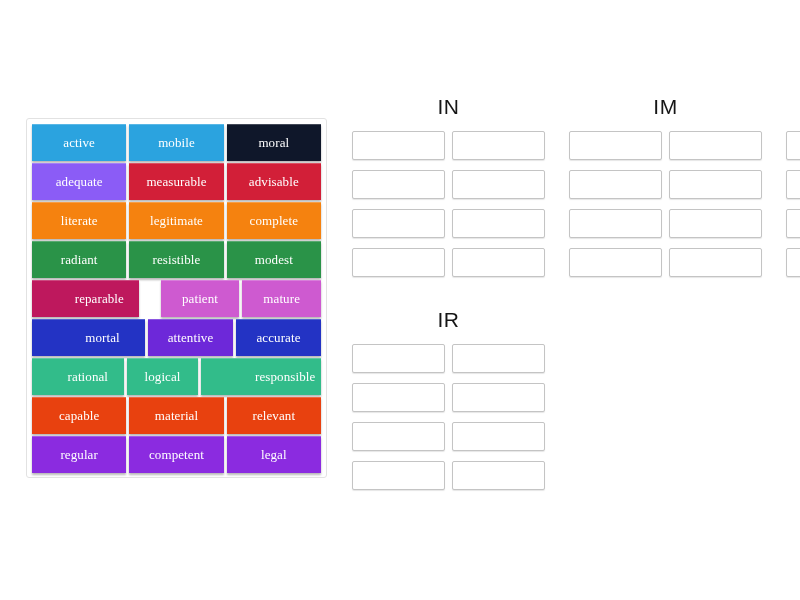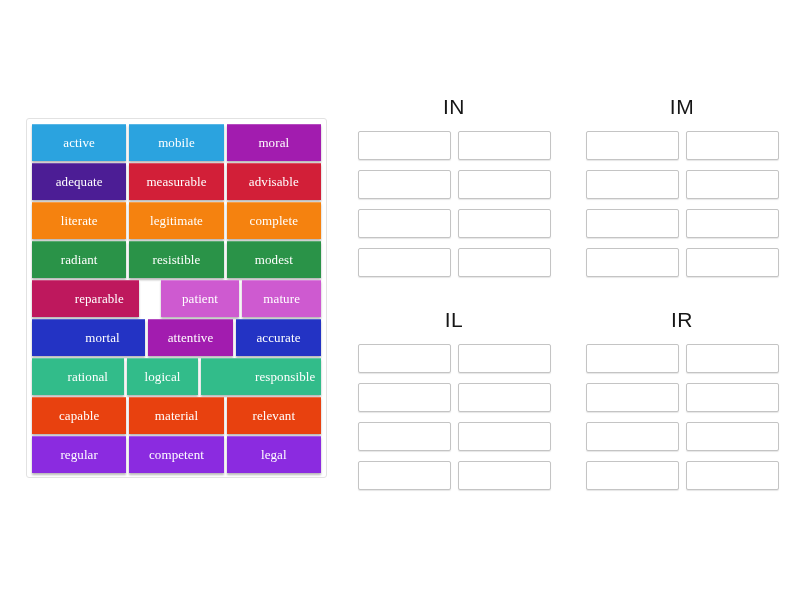--- a/index.html
+++ b/index.html
@@ -66,21 +66,21 @@
   }
 
   
   #drop-area {
     position: absolute;
     left: 352px;
     top: 96px;
     width: 432px;
     height: 408px;
     display: grid;
-    grid-template-columns: 1fr 1fr;
+    grid-template-columns: 1fr 1fr 1fr;
     grid-template-rows: 1fr 1fr;
     column-gap: 24px;
     row-gap: 18px;
   }
 
   .category { display: flex; flex-direction: column; align-items: center; }
 
   .category-title {
     font-size: 21px;
     color: #161616;
@@ -110,45 +110,45 @@
 </style>
 </head>
 <body>
 
 <div id="stage">
 
   <div id="tile-pool">
       <div class="tile-row">
         <div class="tile" style="background: rgb(43, 163, 223);">active</div>
         <div class="tile" style="background: rgb(43, 163, 223);">mobile</div>
-        <div class="tile" style="background: #a21caf;">moral</div>
-      </div>
-      <div class="tile-row">
-        <div class="tile" style="background: #4c1d95;">adequate</div>
+        <div class="tile" style="background: #0f172a;">moral</div>
+      </div>
+      <div class="tile-row">
+        <div class="tile" style="background: #8b5cf6;">adequate</div>
         <div class="tile" style="background: rgb(210, 31, 56);">measurable</div>
         <div class="tile" style="background: rgb(210, 31, 56);">advisable</div>
       </div>
       <div class="tile-row">
         <div class="tile" style="background: rgb(245, 130, 15);">literate</div>
         <div class="tile" style="background: rgb(245, 130, 15);">legitimate</div>
         <div class="tile" style="background: rgb(245, 130, 15);">complete</div>
       </div>
       <div class="tile-row">
         <div class="tile" style="background: rgb(42, 147, 72);">radiant</div>
         <div class="tile" style="background: rgb(42, 147, 72);">resistible</div>
         <div class="tile" style="background: rgb(42, 147, 72);">modest</div>
       </div>
       <div class="tile-row">
         <div class="tile" style="background: #be185d; padding-left: 28px;">reparable</div>
         <div class="tile" style="background: rgb(206, 90, 208); margin-left: 20px;">patient</div>
         <div class="tile" style="background: rgb(206, 90, 208);">mature</div>
       </div>
       <div class="tile-row">
         <div class="tile" style="background: rgb(35, 51, 196); padding-left: 28px;">mortal</div>
-        <div class="tile" style="background: #a21caf;">attentive</div>
+        <div class="tile" style="background: #6d28d9;">attentive</div>
         <div class="tile" style="background: rgb(35, 51, 196);">accurate</div>
       </div>
       <div class="tile-row">
         <div class="tile" style="background: rgb(50, 188, 138); padding-left: 20px;">rational</div>
         <div class="tile" style="background: rgb(50, 188, 138);">logical</div>
         <div class="tile" style="background: rgb(50, 188, 138); padding-left: 48px;">responsible</div>
       </div>
       <div class="tile-row">
         <div class="tile" style="background: rgb(232, 65, 15);">capable</div>
         <div class="tile" style="background: rgb(232, 65, 15);">material</div>

